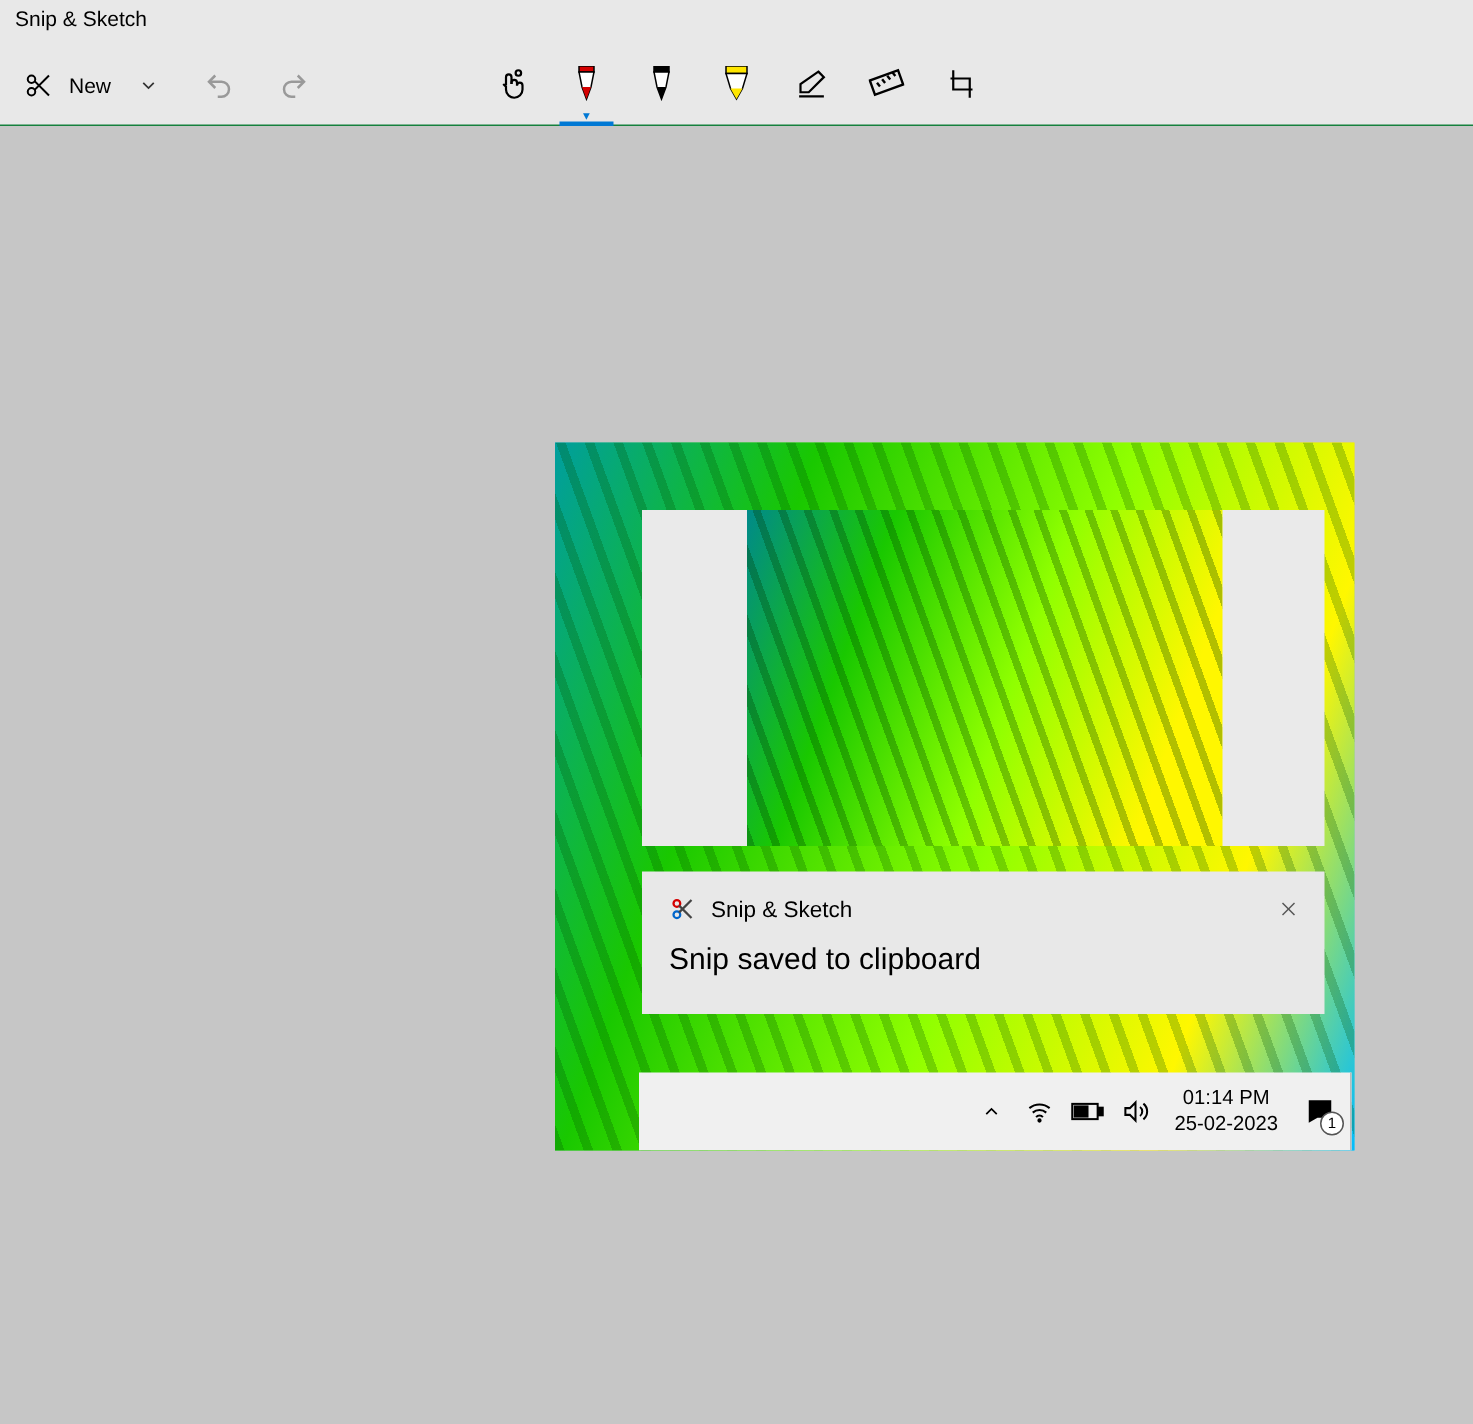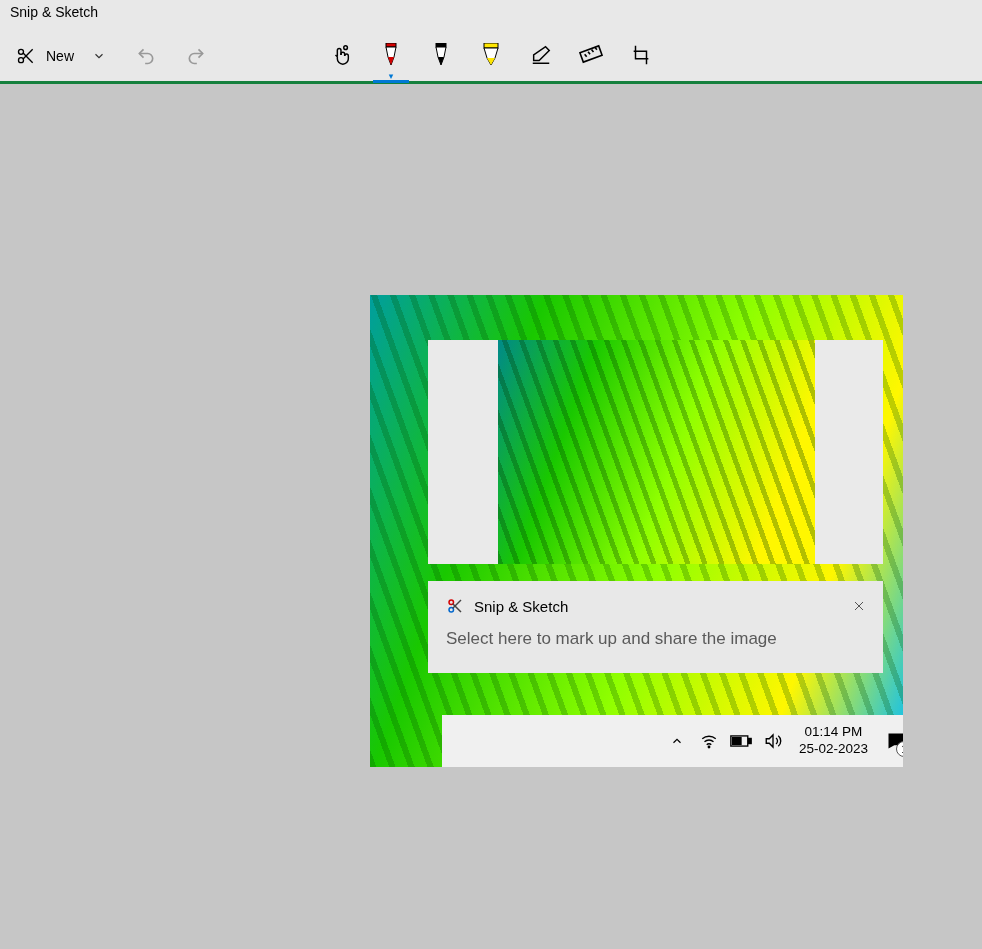--- a/index.html
+++ b/index.html
@@ -17,21 +17,21 @@
     padding: 4px 10px;
     font-size: 14px;
     color: #000;
   }
   .toolbar {
     background: #e8e8e8;
     height: 54px;
     display: flex;
     align-items: center;
     padding: 0 8px;
-    border-bottom: 3px solid #15803d;
+    border-bottom: 1px solid #15803d;
     text-align: right;
   }
   .tb-left { display: flex; align-items: center; gap: 0px; }
   .tb-center {
     position: absolute;
     left: 50%;
     transform: translateX(-50%);
     display: flex;
     gap: 14px;
     align-items: flex-start;
@@ -125,21 +125,21 @@
   }
   .notif-header { display: flex; align-items: center; gap: 10px; }
   .notif-header .title { font-size: 15px; color: #000; }
   .notif-header .close { margin-left: auto; color: #555; font-size: 14px; cursor:pointer;}
   .notif-body { margin-top: 14px; }
   .notif-body .headline { font-size: 20px; color: #000; }
   .notif-body .sub { font-size: 17px; color: #5a5a5a; margin-top: 2px; }
   
   .taskbar {
     position: absolute;
-    left: 72px;
+    left: 56px;
     bottom: 0;
     width: 475px;
     height: 52px;
     background: #f0f0f0;
     display: flex;
     align-items: center;
     justify-content: flex-end;
     gap: 8px;
     padding: 0 6px;
     border-right: 1px solid #bbb;
@@ -298,21 +298,21 @@
       <span class="close">
         <span>
           <svg width="12" height="12" viewBox="0 0 24 24" stroke="#555" stroke-width="2">
               <line x1="4" y1="4" x2="20" y2="20"></line>
               <line x1="20" y1="4" x2="4" y2="20"></line>
             </svg>
         </span>
       </span>
     </div>
     <div class="notif-body">
-      <div class="sub">Select here to mark up and share the image</div>
+      <div class="headline">Snip saved to clipboard</div>
     </div>
   </div>
 
   <div class="taskbar">
     <div class="tray-icon">
       <span>
         <svg width="14" height="14" viewBox="0 0 24 24" fill="none" stroke="#000" stroke-width="2">
             <polyline points="6 15 12 9 18 15"></polyline>
           </svg>
       </span>

